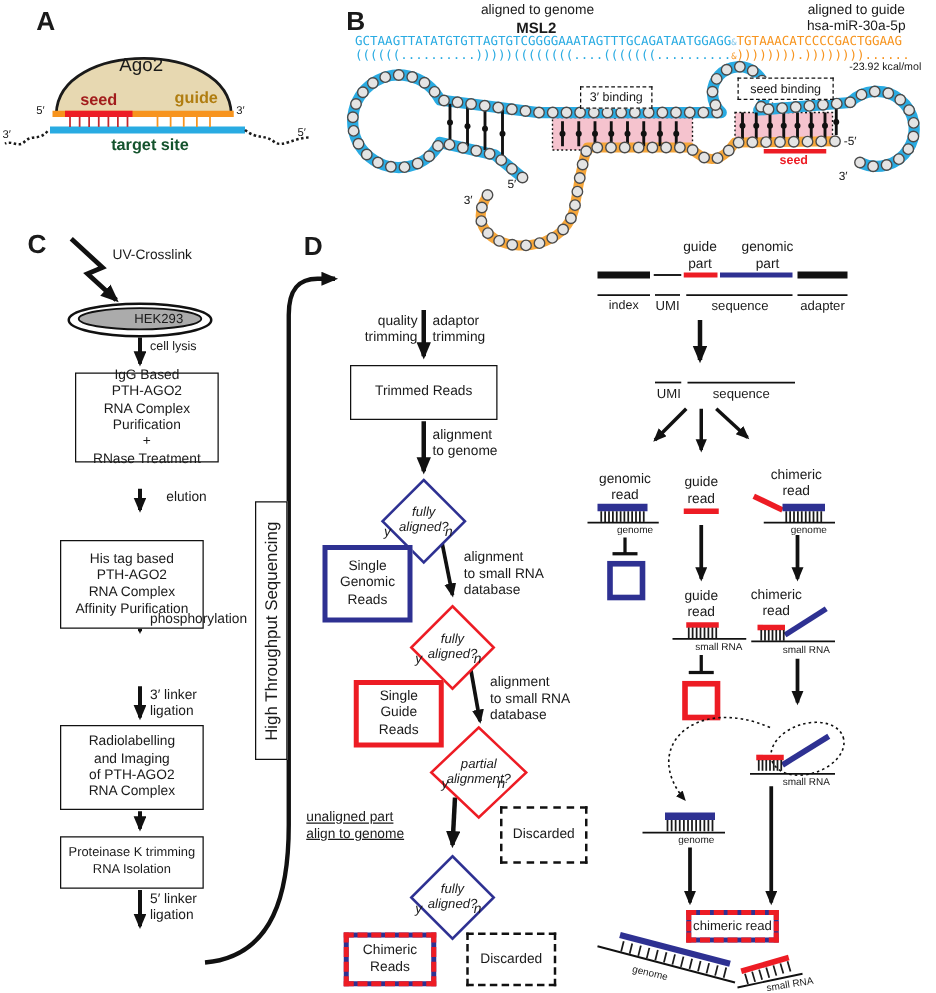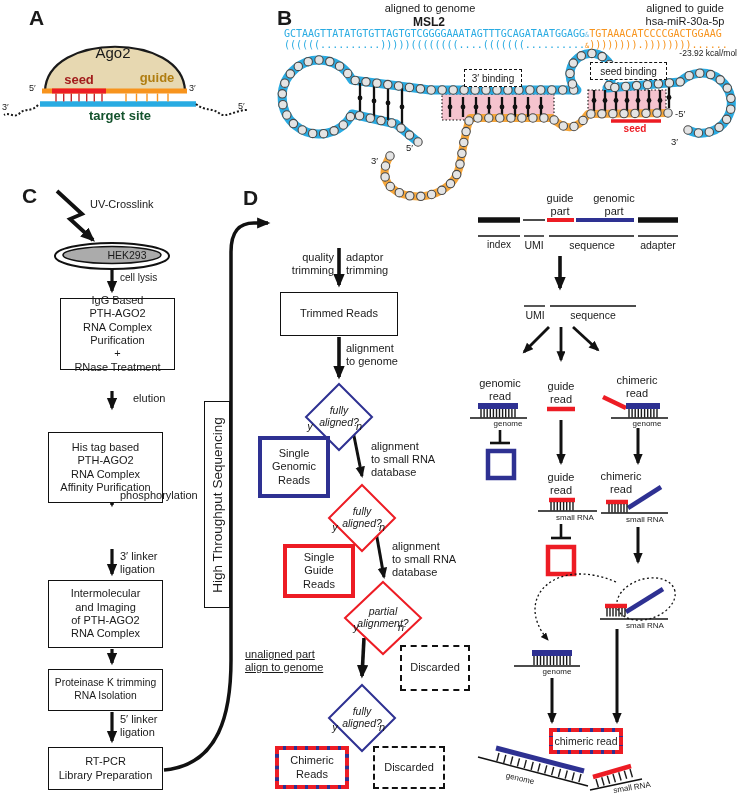--- a/index.html
+++ b/index.html
@@ -438,30 +438,28 @@
 +
 RNase Treatment</div>
 <div class="lbl" style="left:133px;top:392px;font-size:11px;">elution</div>
 <div class="box" style="left:48px;top:414px;width:115px;height:71px;margin-top:18px;">His tag based
 PTH-AGO2
 RNA Complex
 Affinity Purification</div>
 <div class="lbl" style="left:120px;top:489px;font-size:11px;">phosphorylation</div>
 <div class="lbl" style="left:120px;top:550px;font-size:11px;">3′ linker
 ligation</div>
-<div class="box" style="left:48px;top:580px;width:115px;height:68px;">Intermolecular
+<div class="box" style="left:48px;top:580px;width:115px;height:68px;">Radiolabelling
 and Imaging
 of PTH-AGO2
 RNA Complex</div>
 <div class="box" style="left:48px;top:669px;width:115px;height:42px;font-size:10.3px;">Proteinase K trimming
 RNA Isolation</div>
 <div class="lbl" style="left:120px;top:713px;font-size:11px;">5′ linker
 ligation</div>
-<div class="box" style="left:48px;top:747px;width:115px;height:43px;">RT-PCR
-Library Preparation</div>
 <div class="vwrap" style="left:204px;top:401px;width:26px;height:207px;">
   <span class="vtxt">High Throughput Sequencing</span>
 </div>
 
 <div class="lbl r" style="left:282px;top:251px;width:52px;font-size:11px;">quality
 trimming</div>
 <div class="lbl" style="left:346px;top:251px;width:56px;font-size:11px;">adaptor
 trimming</div>
 <div class="box" style="left:280px;top:292px;width:118px;height:44px;">Trimmed Reads</div>
 <div class="lbl" style="left:346px;top:342px;width:70px;font-size:11px;">alignment

